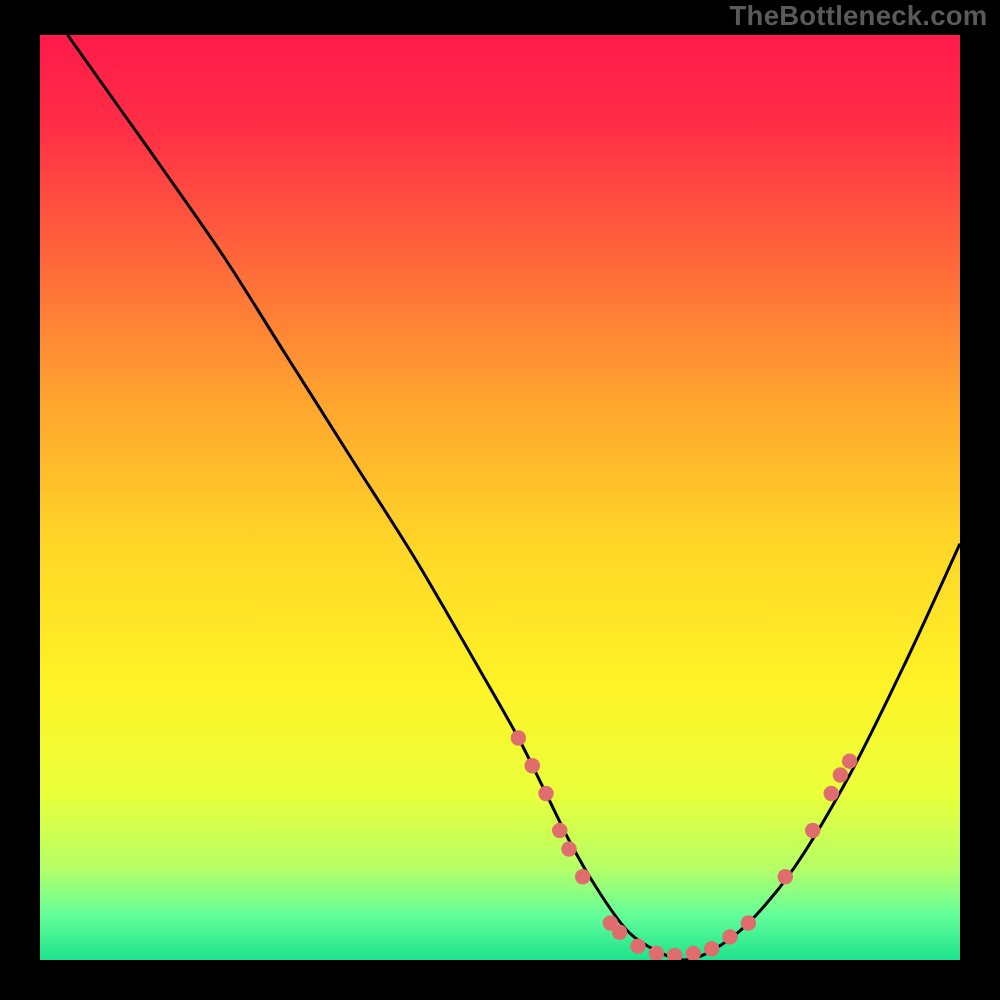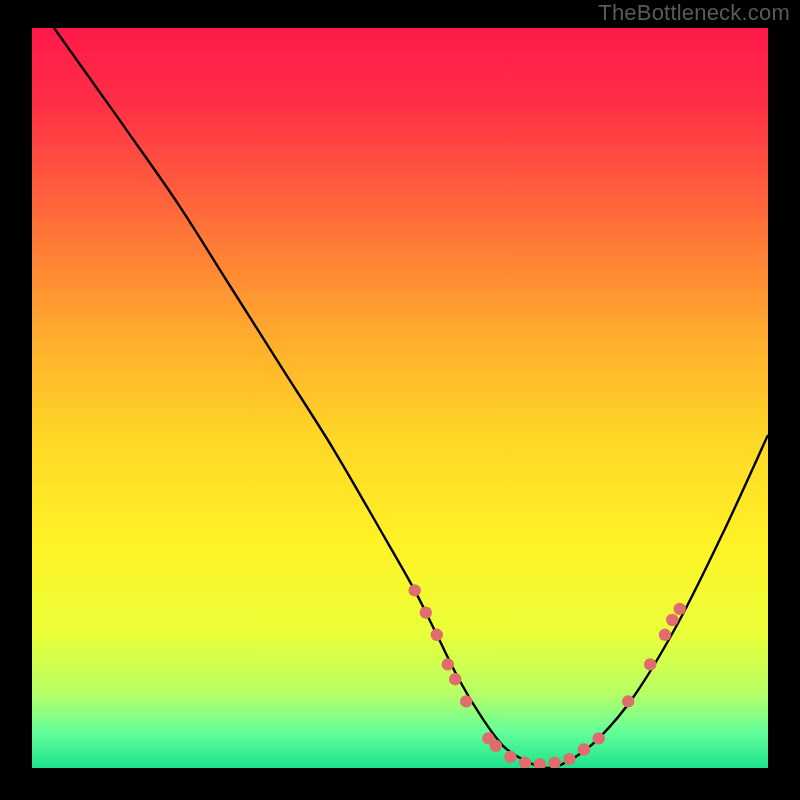--- a/index.html
+++ b/index.html
@@ -15,21 +15,21 @@
     position: relative;
     width: 800px;
     height: 800px;
   }
   .watermark {
     position: absolute;
     top: 0;
     right: 10px;
     color: #5a5a5a;
     font-size: 22px;
-    font-weight: 400;
+    font-weight: 700;
     letter-spacing: 0.2px;
     z-index: 3;
     text-align: right;
   }
   .plot-area {
     position: absolute;
     left: 32px;
     top: 28px;
     width: 736px;
     height: 740px;

